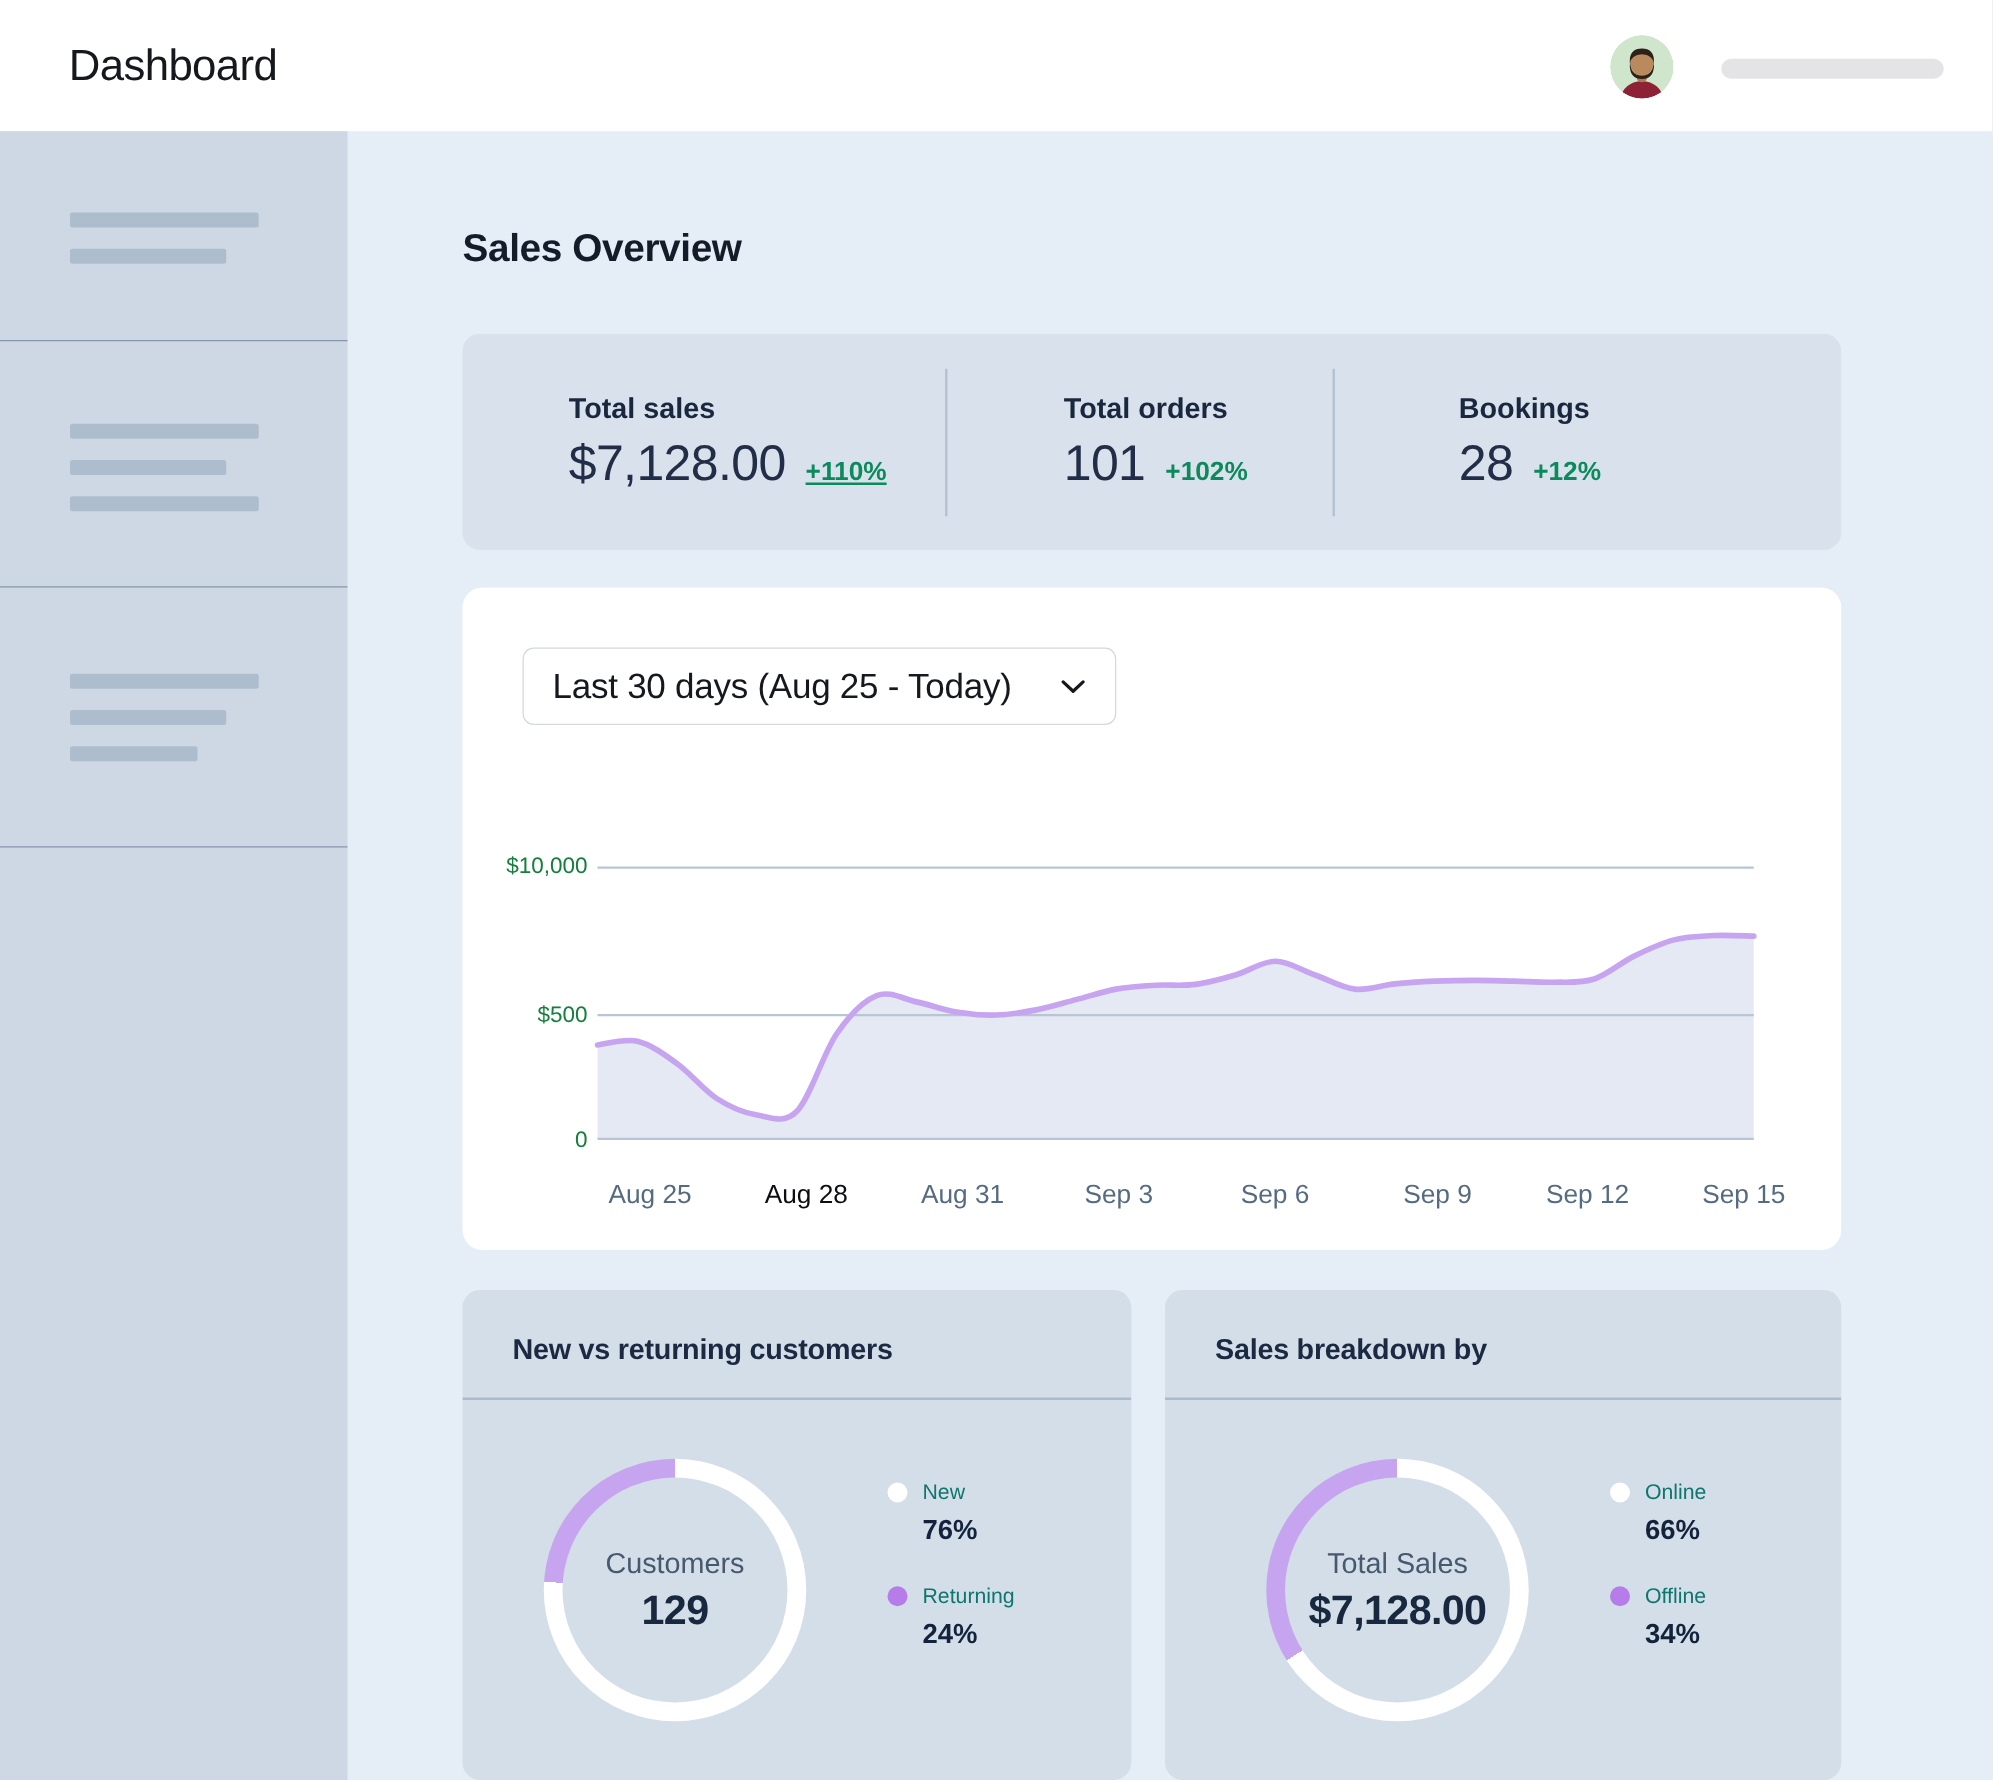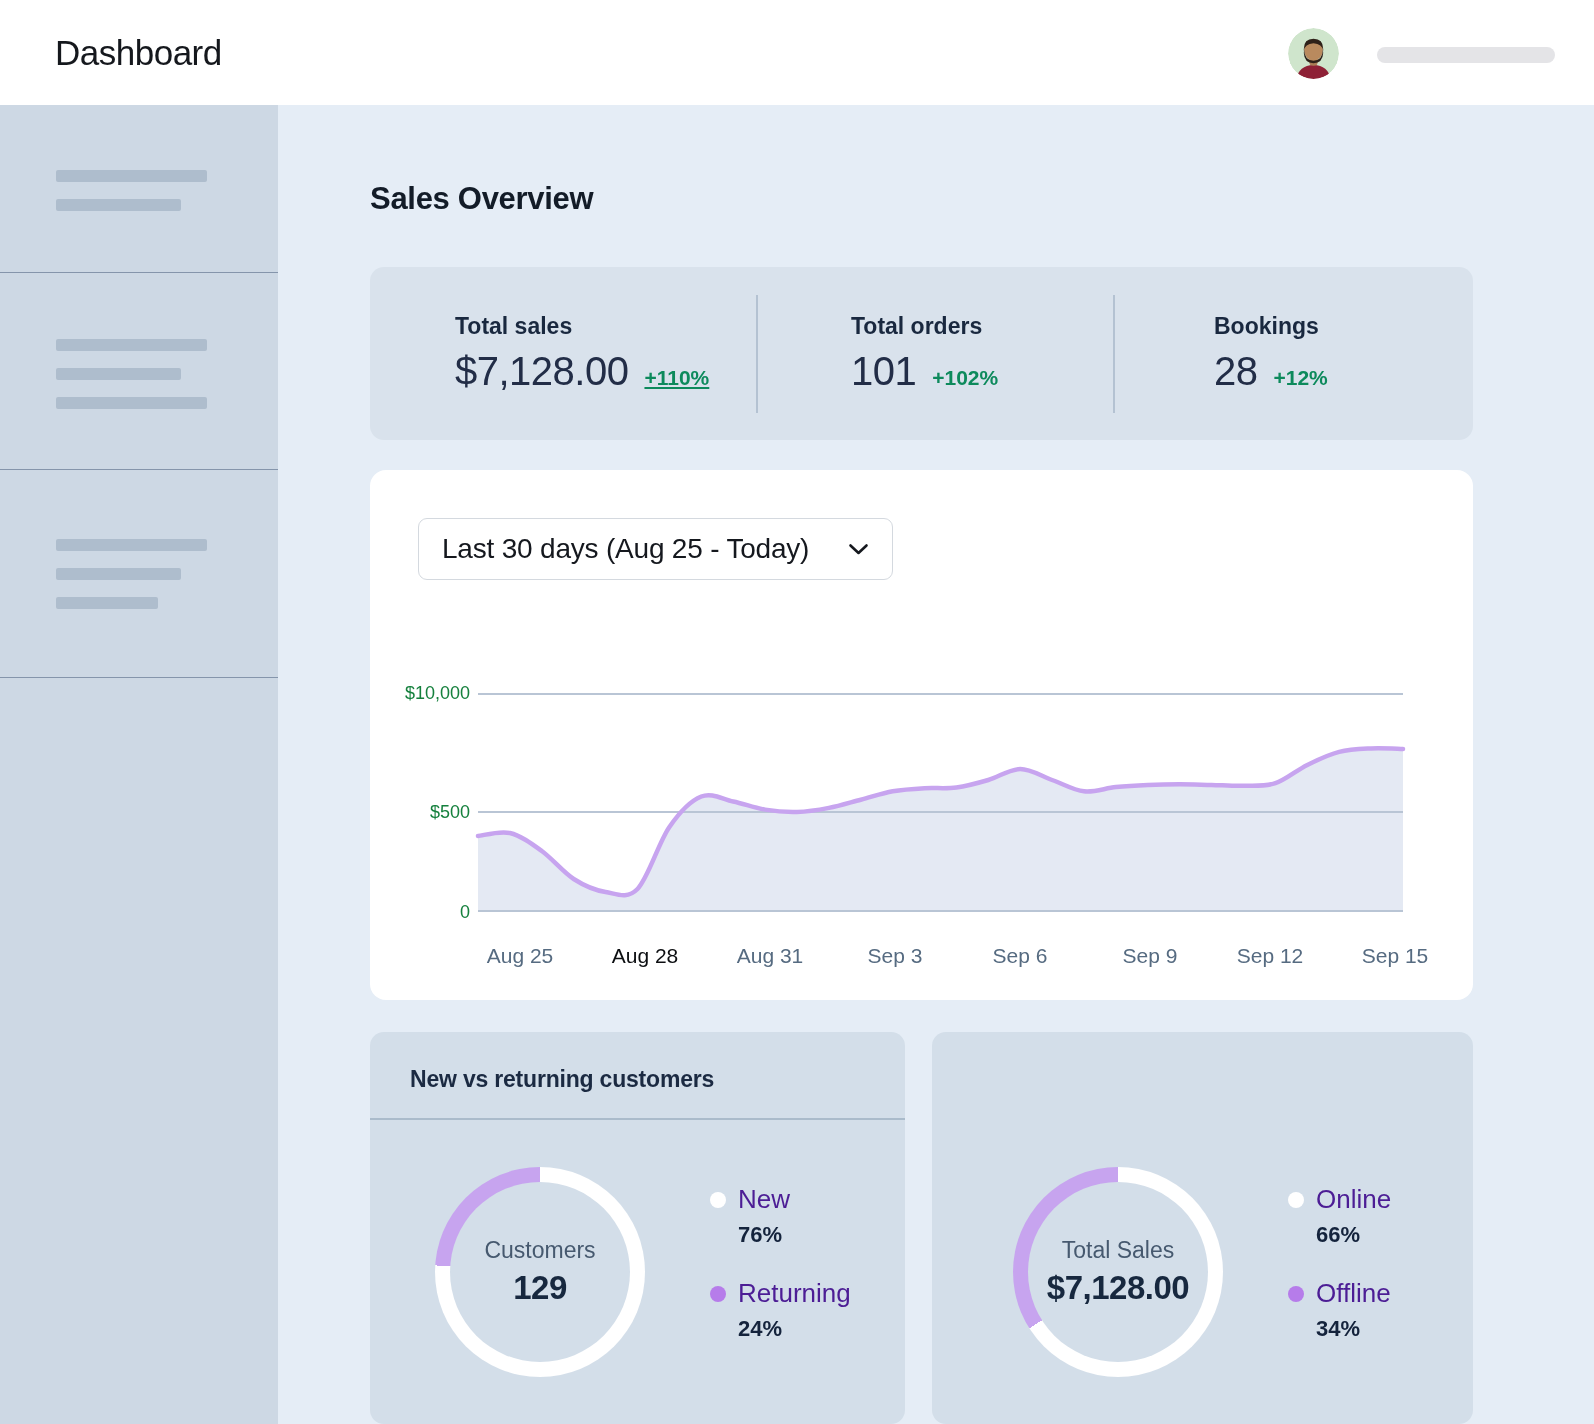--- a/index.html
+++ b/index.html
@@ -26,21 +26,21 @@
   .bar + .bar { margin-top:17px; }
   .w-lg { width:151px; } .w-md { width:125px; } .w-sm { width:102px; }
 
   
   .page-title { position:absolute; left:370px; top:181px; font-size:31px; font-weight:700; color:#131c28; letter-spacing:-0.3px; }
 
   
   .stats-card { position:absolute; left:370px; top:267px; width:1103px; height:173px; background:#d9e2ec; border-radius:14px; display:flex; align-items:center; }
   .stat { height:100%; display:flex; flex-direction:column; justify-content:center; }
   .stat.c1 { width:386px; padding-left:85px; }
-  .stat.c2 { width:355px; padding-left:93px; }
+  .stat.c2 { width:308px; padding-left:93px; }
   .stat.c3 { width:352px; padding-left:99px; }
   .vdiv { width:2px; height:118px; background:#b4c2d2; align-self:center; }
   .stat-label { font-size:23px; font-weight:700; color:#19283f; margin-bottom:9px; }
   .stat-row { display:flex; align-items:baseline; gap:16px; }
   .stat-value { font-size:40px; font-weight:400; color:#222d47; letter-spacing:-0.5px; }
   .stat-delta { font-size:21px; font-weight:700; }
 
   
   .chart-card { position:absolute; left:370px; top:470px; width:1103px; height:530px; background:#ffffff; border-radius:16px; }
   .dropdown { position:absolute; left:48px; top:48px; width:475px; height:62px; background:#fff; border:1px solid #d4d9df; border-radius:9px;
@@ -63,21 +63,21 @@
   .mini-card.left .donut { left:65px; }
   .mini-card.right .donut { left:81px; }
   .hole { position:absolute; inset:15px; border-radius:50%; background:#d3dee9; display:flex; flex-direction:column; align-items:center; justify-content:center; gap:5px; }
   .c-label { font-size:23px; color:#46596f; }
   .c-value { font-size:33px; font-weight:700; color:#17283f; letter-spacing:-0.5px; }
   .legend { position:absolute; top:152px; display:flex; flex-direction:column; gap:30px; }
   .mini-card.left .legend { left:340px; }
   .mini-card.right .legend { left:356px; }
   .lg-item { display:grid; grid-template-columns:16px auto; column-gap:12px; align-items:center; }
   .lg-dot { width:16px; height:16px; border-radius:50%; }
-  .lg-label { font-size:26px; color:#4c1d95; }
+  .lg-label { font-size:17px; color:#0f766e; }
   .lg-value { grid-column:2; font-size:22px; font-weight:700; color:#14233c; margin-top:7px; }
 </style>
 </head>
 <body>
 
 <div class="app-header">
   <div class="app-title">Dashboard</div>
   <div class="avatar">
     <svg width="51" height="51" viewBox="0 0 50 50">
       <clipPath id="avclip">
@@ -192,20 +192,23 @@
       </div>
       <div class="lg-item">
         <span class="lg-dot" style="background: rgb(182, 124, 234);"></span>
         <span class="lg-label">Returning</span>
         <span class="lg-value">24%</span>
       </div>
     </div>
 </div>
 
 <div class="mini-card right">
+  <div class="card-head">
+    <div class="card-title">Sales breakdown by</div>
+  </div>
   <div class="donut" style="background: conic-gradient(rgb(255, 255, 255) 0deg, rgb(255, 255, 255) 237.6deg, rgb(199, 164, 239) 237.6deg, rgb(199, 164, 239) 360deg);">
     <div class="hole">
       <span class="c-label">Total Sales</span>
       <span class="c-value">$7,128.00</span>
     </div>
   </div>
   <div class="legend">
       <div class="lg-item">
         <span class="lg-dot" style="background: rgb(255, 255, 255);"></span>
         <span class="lg-label">Online</span>

